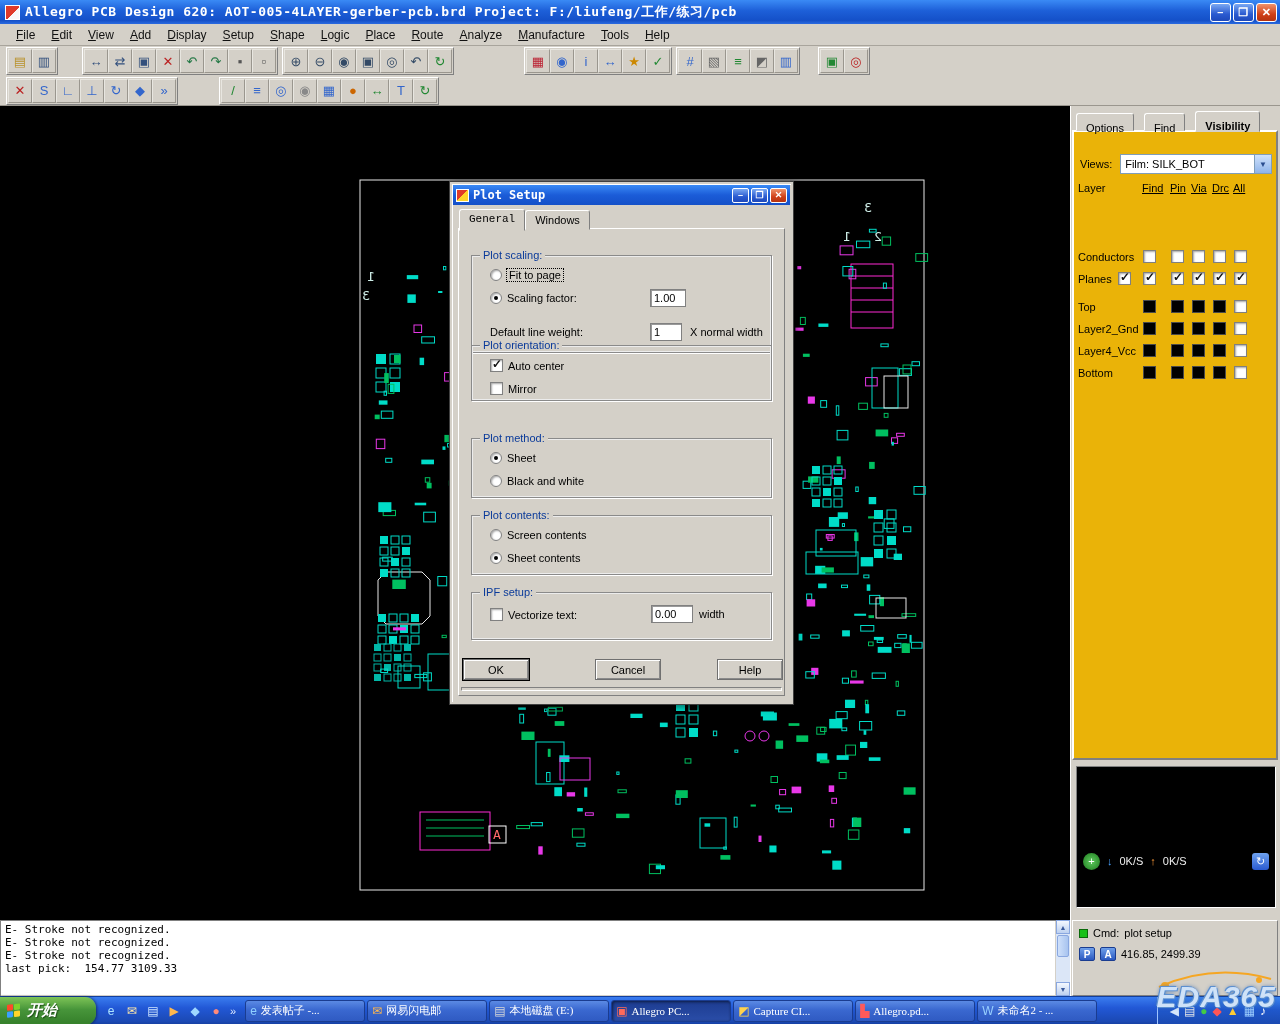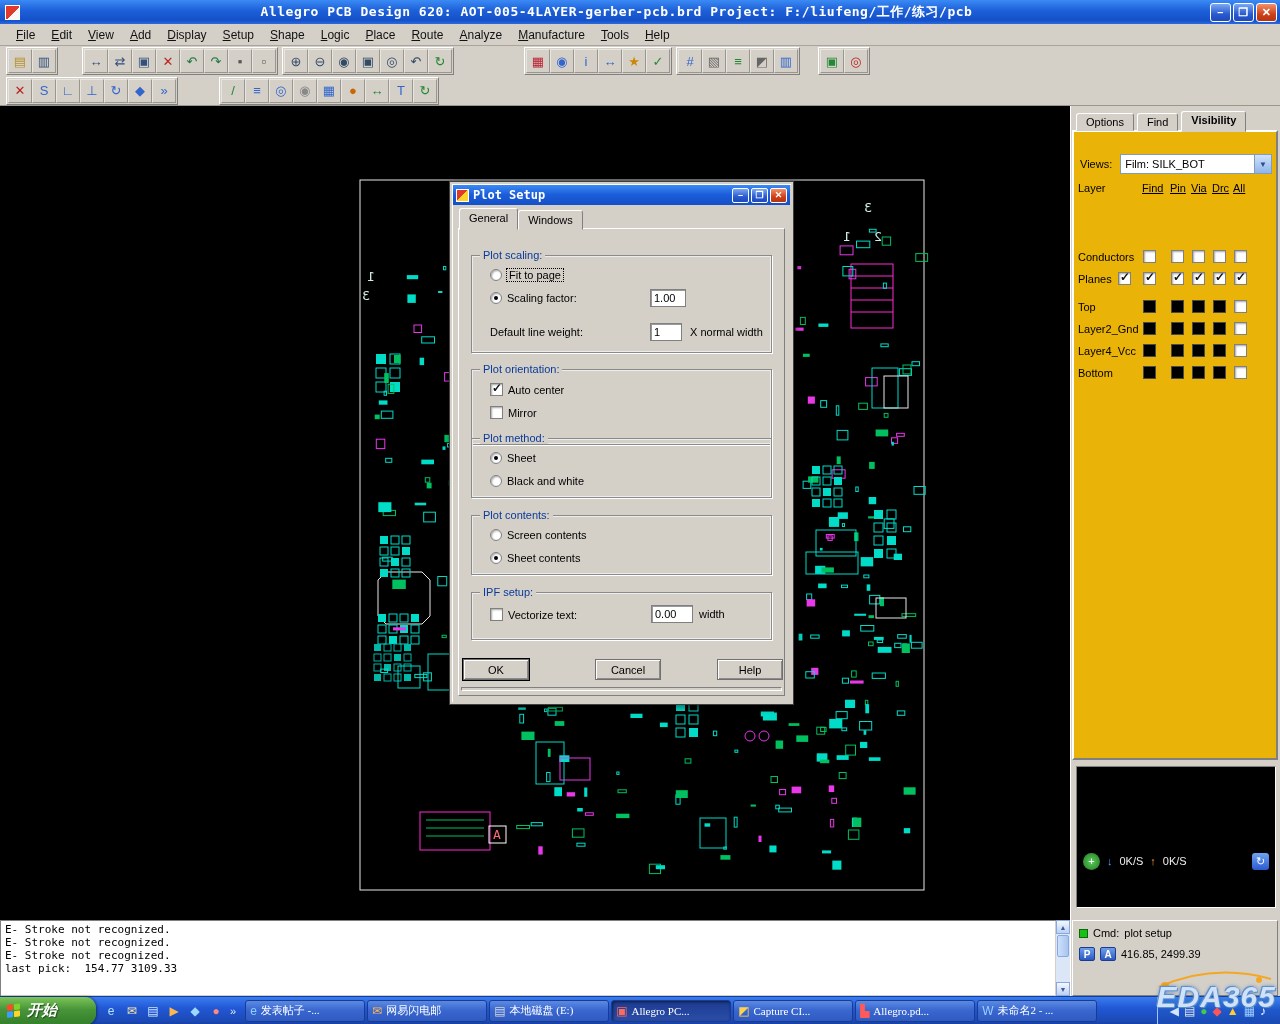--- a/index.html
+++ b/index.html
@@ -5,21 +5,21 @@
   * { margin:0; padding:0; box-sizing:border-box; }
   html,body { width:1280px; height:1024px; overflow:hidden; }
   body { position:relative; background:#d4d0c8; font-family:"Liberation Sans",sans-serif; font-size:12px; }
 
   
   .titlebar { position:absolute; left:0; top:0; width:1280px; height:24px;
     background:linear-gradient(180deg,#3a8af5,#1d5fd8 45%,#1450c8 85%,#2a6ae0);
     display:flex; align-items:center; padding:0 3px; color:#fff;
     font:bold 13px "DejaVu Sans Mono",monospace; letter-spacing:.5px; }
   .app-icon { width:15px; height:15px; margin:0 5px 0 2px; background:linear-gradient(135deg,#e03a2a 55%,#f8f8f8 55%); border:1px solid #fff; }
-  .title-text { flex:1; overflow:hidden; white-space:nowrap;text-align:center; }
+  .title-text { flex:1; overflow:hidden; white-space:nowrap; }
   .win-btns { display:flex; }
   .wbtn { width:21px; height:19px; margin-left:2px; border-radius:3px; border:1px solid #fff;
     background:linear-gradient(#7aa8f2,#2a5ad0 60%,#1e49bb); color:#fff; font:bold 11px "Liberation Sans",sans-serif;
     display:flex; align-items:center; justify-content:center; }
   .wbtn.close { background:linear-gradient(#f0926a,#d04018 60%,#b53310); }
   .wbtn.sm { width:17px; height:15px; font-size:9px; border-radius:2px; }
 
   
   .menubar { position:absolute; left:0; top:24px; width:1280px; height:22px; background:#d4d0c8;
     border-bottom:1px solid #a8a49c; display:flex; align-items:center; padding-left:8px; }
@@ -32,21 +32,21 @@
     display:flex; align-items:center; justify-content:center; }
   .tb-glyph { font-size:13px; line-height:1; }
 
   
   #canvas { position:absolute; left:0; top:106px; width:1070px; height:814px; background:#000; }
 
   
   #right-col { position:absolute; left:1070px; top:106px; width:210px; height:890px; background:#d4d0c8; border-left:1px solid #fff; }
   #vis-panel { position:absolute; left:1072px; top:110px; width:206px; height:650px; }
   .tabs { position:relative; height:21px; padding-left:4px; z-index:2; display:flex; }
-  .tab { display:inline-block; padding:2px 9px; font-size:11px; background:#d4d0c8; margin-right:3px;
+  .tab { display:inline-block; padding:8px 9px; font-size:11px; background:#d4d0c8; margin-right:10px;
     border:1px solid; border-color:#fff #808080 #d4d0c8 #fff; border-radius:3px 3px 0 0; position:relative; top:3px; height:18px; }
   .tab.active { top:1px; height:21px; z-index:3; font-weight:bold; }
   .panel-body { position:absolute; left:0; top:20px; right:0; bottom:0;
     border:2px solid; border-color:#fff #808080 #808080 #fff; background:#eab308; }
   .views-row { position:absolute; left:6px; top:22px; right:4px; height:20px; font-size:11px; display:flex; align-items:center; }
   .combo { margin-left:8px; flex:1; height:20px; background:#fff; border:1px solid #7f9db9; display:flex; align-items:center; }
   .combo-text { flex:1; padding:0 4px; font-size:11px; white-space:nowrap; overflow:hidden; }
   .combo-arrow { width:17px; height:18px; background:linear-gradient(#cfe2fb,#8fb4ea); border-left:1px solid #7f9db9;
     color:#2a4d8f; font-size:8px; display:flex; align-items:center; justify-content:center; }
   #vis-grid { position:absolute; left:0; top:48px; right:0; bottom:0; font-size:11px; }
@@ -125,21 +125,21 @@
   
   #dialog { position:absolute; left:450px; top:182px; width:343px; height:522px; background:#d4d0c8;
     border:2px solid #d4d0c8; outline:1px solid #404040; box-shadow:2px 2px 8px rgba(0,0,0,.65),inset 1px 1px 0 #fff; z-index:20; }
   .dlg-title { height:20px; margin:1px; background:linear-gradient(180deg,#3a8af5,#1b5cd8 50%,#1450c8);
     display:flex; align-items:center; gap:4px; padding:0 3px; color:#fff; font:bold 12px "DejaVu Sans Mono",monospace; }
   .dlg-ico { width:13px; height:13px; background:linear-gradient(135deg,#e03a2a 50%,#ffd42a 50%); border:1px solid #fff; }
   .dlg-title-text { flex:1; }
   .dlg-tabs { position:relative; height:22px; padding-left:7px; margin-top:2px; z-index:2; }
   .dlg-tab { display:inline-block; padding:3px 9px; font-size:11px; background:#d4d0c8;
     border:1px solid; border-color:#fff #808080 #d4d0c8 #fff; border-radius:3px 3px 0 0; position:relative; top:3px; }
-  .dlg-tab.active { top:1px; padding-bottom:5px; z-index:3; }
+  .dlg-tab.active { top:1px; padding-bottom:5px; z-index:3;font-family:Liberation Mono, monospace; }
   .dlg-body { position:absolute; left:6px; right:6px; top:44px; bottom:6px;
     border:1px solid; border-color:#fff #808080 #808080 #fff; background:#d4d0c8; }
   .grp { position:absolute; left:12px; right:12px; border:1px solid #8a8a8a; box-shadow:inset 0 0 0 1px #ececec,1px 1px 0 #fff; }
   .grp-title { position:absolute; top:-7px; left:8px; background:#d4d0c8; padding:0 3px; color:#0a3a9a; font-size:11px; }
   .ctl-row { position:absolute; display:flex; align-items:center; gap:5px; font-size:11px; }
   .lbl.abs { position:absolute; font-size:11px; }
   .radio { width:12px; height:12px; border-radius:50%; background:#fff; border:1px solid #808080;
     box-shadow:inset 1px 1px 2px rgba(0,0,0,.35); position:relative; flex:none; }
   .radio.on::after { content:""; position:absolute; left:3px; top:3px; width:4px; height:4px; border-radius:50%; background:#000; }
   .cbx { width:13px; height:13px; background:#fff; border:1px solid #808080;
@@ -847,21 +847,21 @@
         <span>Scaling factor:</span>
       </div>
       <input class="tin" style="top: 33px; left: 178px; width: 36px;" value="1.00">
       <div class="ctl-row" style="top:70px;left:18px">
         <span>Default line weight:</span>
       </div>
       <input class="tin" style="top: 67px; left: 178px; width: 32px;" value="1">
       <span class="lbl abs" style="top:70px;left:218px">X normal width</span>
     </div>
 
-    <div class="grp" style="top:140px;height:76px">
+    <div class="grp" style="top:116px;height:56px">
       <span class="grp-title">Plot orientation:</span>
       <div class="ctl-row" style="top:13px;left:18px">
         <span class="cbx on"></span>
         <span>Auto center</span>
       </div>
       <div class="ctl-row" style="top:36px;left:18px">
         <span class="cbx"></span>
         <span>Mirror</span>
       </div>
     </div>

